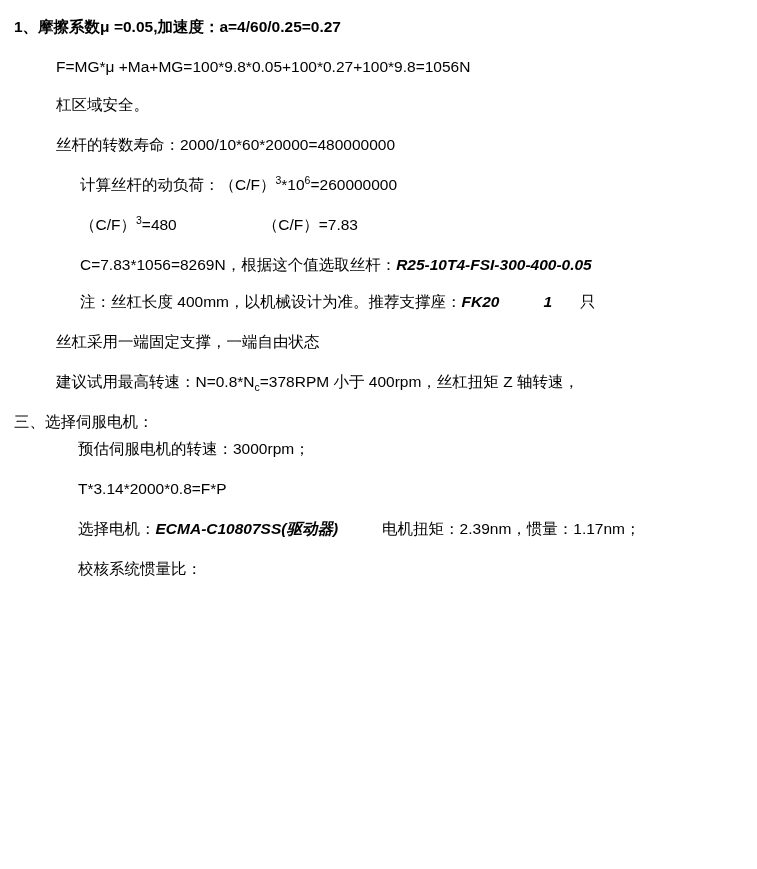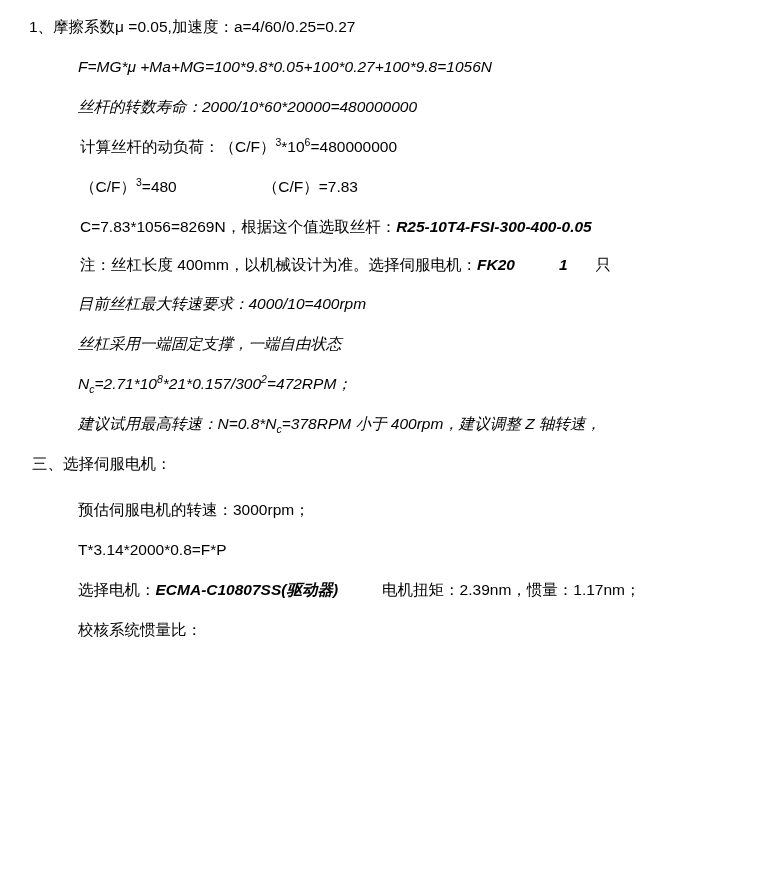--- a/index.html
+++ b/index.html
@@ -24,28 +24,28 @@
   .line {
     position: relative;
     font-size: 15.5px;
     line-height: 1.35;
     white-space: nowrap;
   }
   .blk {
     margin: 0;
   }
   
-  .ind-num   { padding-left: 29px; }  
-  .ind-body  { padding-left: 78px; font-style: italic; }  
+  .ind-num   { padding-left: 14px; font-weight: bold; }  
+  .ind-body  { padding-left: 56px; }  
   .ind-body2 { padding-left: 80px; }
-  .ind-sec   { padding-left: 32px; }  
+  .ind-sec   { padding-left: 14px; }  
   .ind-sec-body { padding-left: 78px; }
   .sp-top-1 { margin-top: 17px; }
   .sp-top-2 { margin-top: 19px; }
-  .sp-top-3 { margin-top: 25px; }
+  .sp-top-3 { margin-top: 6px; }
   .b { font-weight: bold; font-style: italic; }
   sup { font-size: 0.68em; vertical-align: super; line-height: 0; }
   sub { font-size: 0.68em; vertical-align: sub; line-height: 0; }
   .gap-inline { display: inline-block; width: 86px; }
   .gap-inline-sm { display: inline-block; width: 28px; }
   .gap-inline-md { display: inline-block; width: 44px; }
 </style>
 </head>
 <body>
 
@@ -53,56 +53,53 @@
 
   <div class="line blk ind-num sp-top-1">
     <span>1、摩擦系数μ =0.05,加速度：a=4/60/0.25=0.27</span>
   </div>
 
   <div class="line blk ind-body sp-top-2">
     <span>F=MG*μ +Ma+MG=100*9.8*0.05+100*0.27+100*9.8=1056N</span>
   </div>
 
 
+  <div class="line blk ind-body sp-top-1">
+    <span>杠区域安全。</span>
+  </div>
 
   <div class="line blk ind-body sp-top-2">
     <span>丝杆的转数寿命：2000/10*60*20000=480000000</span>
   </div>
 
   <div class="line blk ind-body2 sp-top-2">
-    <span>计算丝杆的动负荷：（C/F）</span><sup>3</sup><span>*10</span><sup>6</sup><span>=480000000</span>
+    <span>计算丝杆的动负荷：（C/F）</span><sup>3</sup><span>*10</span><sup>6</sup><span>=260000000</span>
   </div>
 
   <div class="line blk ind-body2 sp-top-2">
     <span>（C/F）</span><sup>3</sup><span>=480</span><span class="gap-inline"></span><span>（C/F）=7.83</span>
   </div>
 
   <div class="line blk ind-body2 sp-top-2">
     <span>C=7.83*1056=8269N，根据这个值选取丝杆：</span><span class="b">R25-10T4-FSI-300-400-0.05</span>
   </div>
 
   <div class="line blk ind-body2 sp-top-1">
-    <span>注：丝杠长度 400mm，以机械设计为准。选择伺服电机：</span><span class="b">FK20</span><span class="gap-inline-md"></span><span class="b">1</span><span class="gap-inline-sm"></span><span>只</span>
+    <span>注：丝杠长度 400mm，以机械设计为准。推荐支撑座：</span><span class="b">FK20</span><span class="gap-inline-md"></span><span class="b">1</span><span class="gap-inline-sm"></span><span>只</span>
   </div>
 
 
-  <div class="line blk ind-body sp-top-2">
-    <span>目前丝杠最大转速要求：4000/10=400rpm</span>
-  </div>
 
   <div class="line blk ind-body sp-top-2">
     <span>丝杠采用一端固定支撑，一端自由状态</span>
   </div>
 
-  <div class="line blk ind-body sp-top-2">
-    <span>N</span><sub>c</sub><span>=2.71*10</span><sup>8</sup><span>*21*0.157/300</span><sup>2</sup><span>=472RPM；</span>
-  </div>
 
   <div class="line blk ind-body sp-top-2">
-    <span>建议试用最高转速：N=0.8*N</span><sub>c</sub><span>=378RPM 小于 400rpm，建议调整 Z 轴转速，</span>
+    <span>建议试用最高转速：N=0.8*N</span><sub>c</sub><span>=378RPM 小于 400rpm，丝杠扭矩 Z 轴转速，</span>
   </div>
 
 
   <div class="line blk ind-sec sp-top-2">
     <span>三、选择伺服电机：</span>
   </div>
 
   <div class="line blk ind-sec-body sp-top-3">
     <span>预估伺服电机的转速：3000rpm；</span>
   </div>

